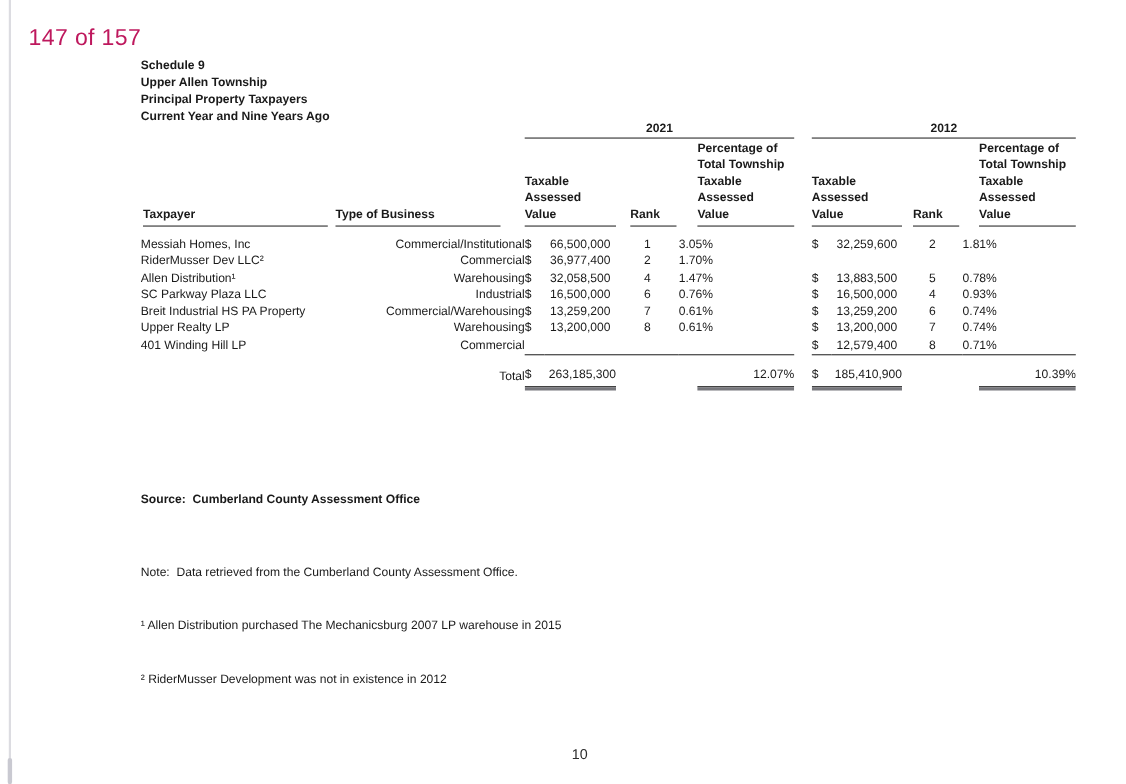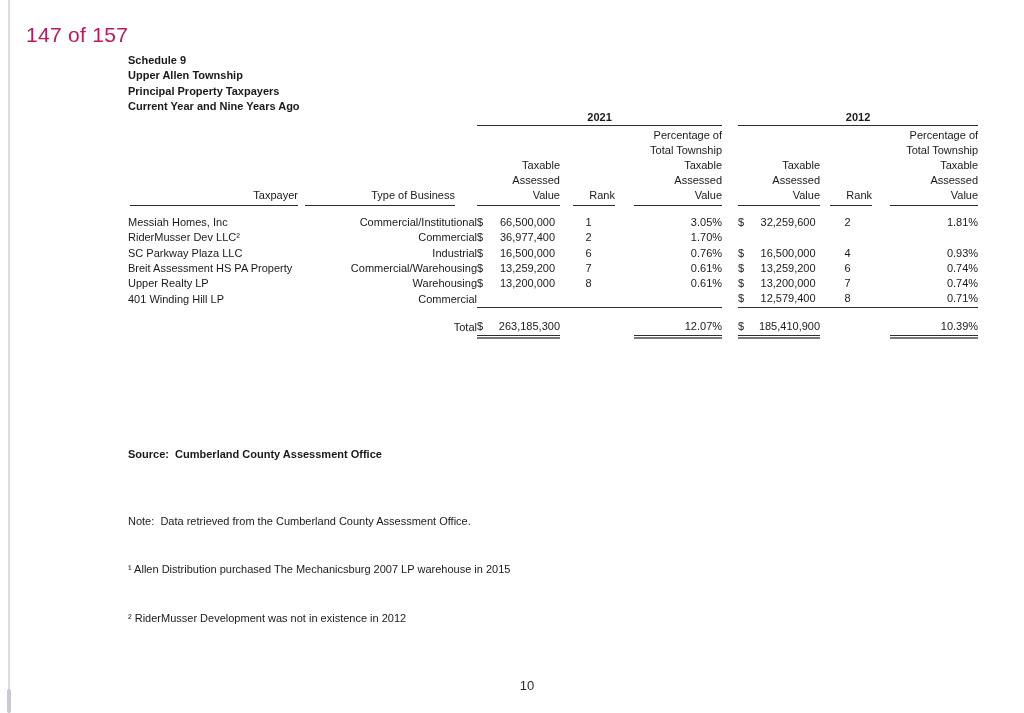--- a/index.html
+++ b/index.html
@@ -11,38 +11,38 @@
   .edge-line{position:absolute;left:8px;top:0;width:2px;height:713px;background:#dcdce1;}
   .edge-line-bottom{position:absolute;left:7px;bottom:0;width:4px;height:24px;background:#c9c9d1;border-radius:3px;}
   .page-indicator{position:absolute;left:26px;top:24px;font-size:21px;line-height:1;color:#be185d;letter-spacing:.3px;}
   .title-block{position:absolute;left:128px;top:53px;font-size:11px;font-weight:bold;line-height:15.3px;}
   table.sched{position:absolute;left:128px;top:104px;width:850px;border-collapse:collapse;table-layout:fixed;font-size:11px;color:#1a1a1a;}
   table.sched th,table.sched td{padding:0;font-weight:normal;}
   thead th{font-weight:bold;vertical-align:bottom;}
   tr.group-row th{height:22px;}
   .gline{border-bottom:1px solid #2e2e2e;text-align:center;font-weight:bold;padding-bottom:2px;}
   tr.colhead-row th{height:80px;}
-  .u{border-bottom:1px solid #2e2e2e;white-space:pre-line;text-align:right;line-height:15px;padding-bottom:2px;font-weight:normal;}
+  .u{border-bottom:1px solid #2e2e2e;white-space:pre-line;text-align:left;line-height:15px;padding-bottom:2px;font-weight:bold;}
   .u-name{width:168px;margin-left:2px;}
   .u-type{width:150px;}
   .u-val{width:auto;}
   .u-rank1{width:42px;margin-left:auto;margin-right:2px;}
   .u-rank2{width:42px;margin-left:10px;margin-right:auto;}
   .u-pct{width:88px;margin-left:auto;}
   tbody td{height:15.3px;line-height:15.3px;vertical-align:middle;white-space:nowrap;overflow:hidden;}
   tr.body-spacer td{height:9px;}
   .c-name{text-align:left;padding-left:2px;}
   .c-type{text-align:right;}
   .c-cur{text-align:left;}
   .c-val{text-align:center;}
   .c-val2{padding-right:4px;}
   .c-rank{text-align:center;}
   .c-rank1{padding-left:10px;}
   .c-rank2{padding-left:7px;}
-  .c-pct{text-align:right;}
+  .c-pct{text-align:left;}
   tr.rule-row td{height:7px;}
   .rt{border-top:1px solid #2e2e2e;}
   tr.total-row td{height:26px;vertical-align:middle;}
   .pad2012{padding-right:4px;}
   .dbl{position:relative;border-bottom:1px solid #2e2e2e;padding-bottom:1px;}
   .dbl::after{content:"";position:absolute;left:0;right:0;bottom:-4px;height:2.5px;background:#77777c;}
   .money{display:flex;justify-content:space-between;}
   .pctline{width:88px;margin-left:auto;text-align:right;}
   .source-line{position:absolute;left:128px;top:448px;font-size:11px;font-weight:bold;white-space:pre-wrap;}
   .notes-block{position:absolute;left:128px;top:480px;font-size:11px;line-height:16.3px;white-space:pre-wrap;}
@@ -153,34 +153,47 @@
         <td class="c-val">36,977,400</td>
         <td class="c-rank c-rank1">2</td>
         <td class="c-pct">1.70%</td>
         <td class="c-gap"></td>
         <td class="c-cur"></td>
         <td class="c-val c-val2"></td>
         <td class="c-rank c-rank2"></td>
         <td class="c-pct"></td>
       </tr>
       <tr>
+        <td class="c-name">Allen Distribution¹</td>
+        <td class="c-type">Warehousing</td>
+        <td class="c-cur">$</td>
+        <td class="c-val">32,058,500</td>
+        <td class="c-rank c-rank1">4</td>
+        <td class="c-pct">1.47%</td>
+        <td class="c-gap"></td>
+        <td class="c-cur">$</td>
+        <td class="c-val c-val2">13,883,500</td>
+        <td class="c-rank c-rank2">5</td>
+        <td class="c-pct">0.78%</td>
+      </tr>
+      <tr>
         <td class="c-name">SC Parkway Plaza LLC</td>
         <td class="c-type">Industrial</td>
         <td class="c-cur">$</td>
         <td class="c-val">16,500,000</td>
         <td class="c-rank c-rank1">6</td>
         <td class="c-pct">0.76%</td>
         <td class="c-gap"></td>
         <td class="c-cur">$</td>
         <td class="c-val c-val2">16,500,000</td>
         <td class="c-rank c-rank2">4</td>
         <td class="c-pct">0.93%</td>
       </tr>
       <tr>
-        <td class="c-name">Breit Assessment HS PA Property</td>
+        <td class="c-name">Breit Industrial HS PA Property</td>
         <td class="c-type">Commercial/Warehousing</td>
         <td class="c-cur">$</td>
         <td class="c-val">13,259,200</td>
         <td class="c-rank c-rank1">7</td>
         <td class="c-pct">0.61%</td>
         <td class="c-gap"></td>
         <td class="c-cur">$</td>
         <td class="c-val c-val2">13,259,200</td>
         <td class="c-rank c-rank2">6</td>
         <td class="c-pct">0.74%</td>

